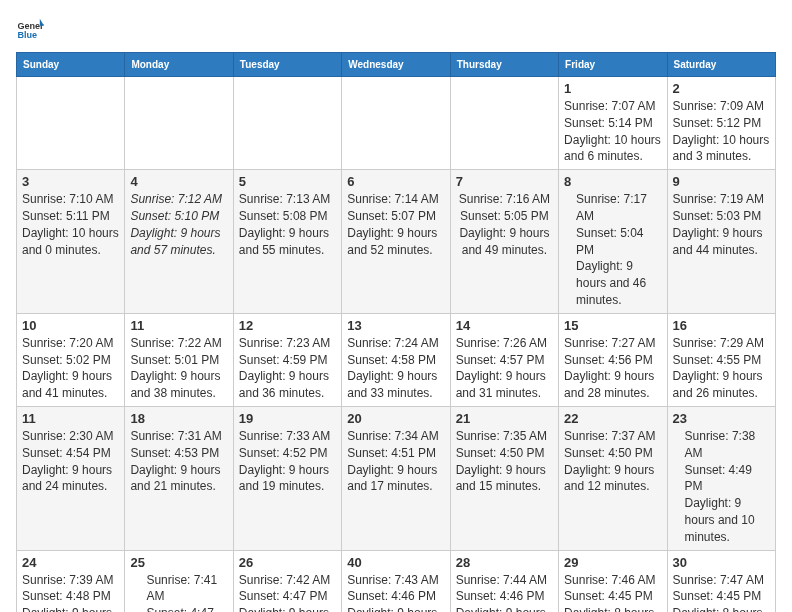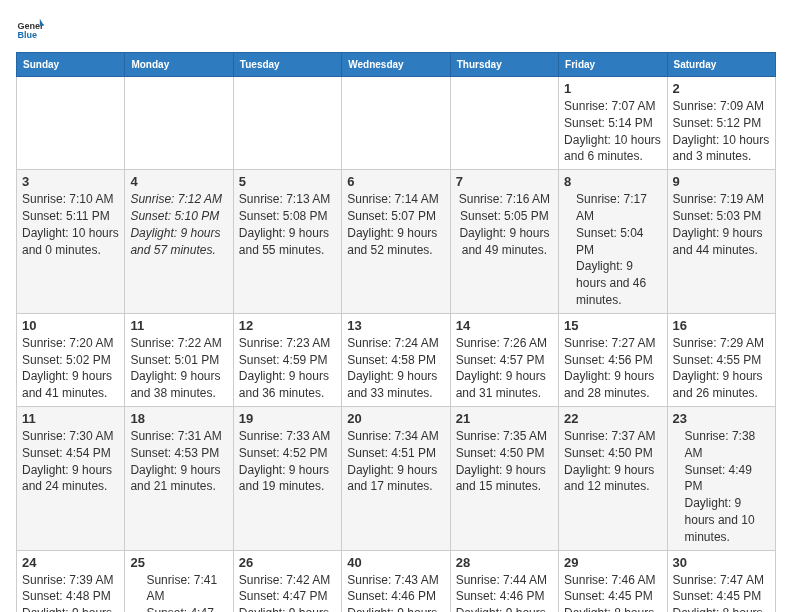--- a/index.html
+++ b/index.html
@@ -222,21 +222,21 @@
         <td>
           <span class="day-number">16</span>
           <div class="day-info" style="white-space: pre-line;">Sunrise: 7:29 AM
 Sunset: 4:55 PM
 Daylight: 9 hours and 26 minutes.</div>
         </td>
       </tr>
       <tr>
         <td>
           <span class="day-number">11</span>
-          <div class="day-info" style="white-space: pre-line;">Sunrise: 7:30 AM
+          <div class="day-info" style="white-space: pre-line;">Sunrise: 2:30 AM
 Sunset: 4:54 PM
 Daylight: 9 hours and 24 minutes.</div>
         </td>
         <td>
           <span class="day-number">18</span>
           <div class="day-info" style="white-space: pre-line;">Sunrise: 7:31 AM
 Sunset: 4:53 PM
 Daylight: 9 hours and 21 minutes.</div>
         </td>
         <td>

